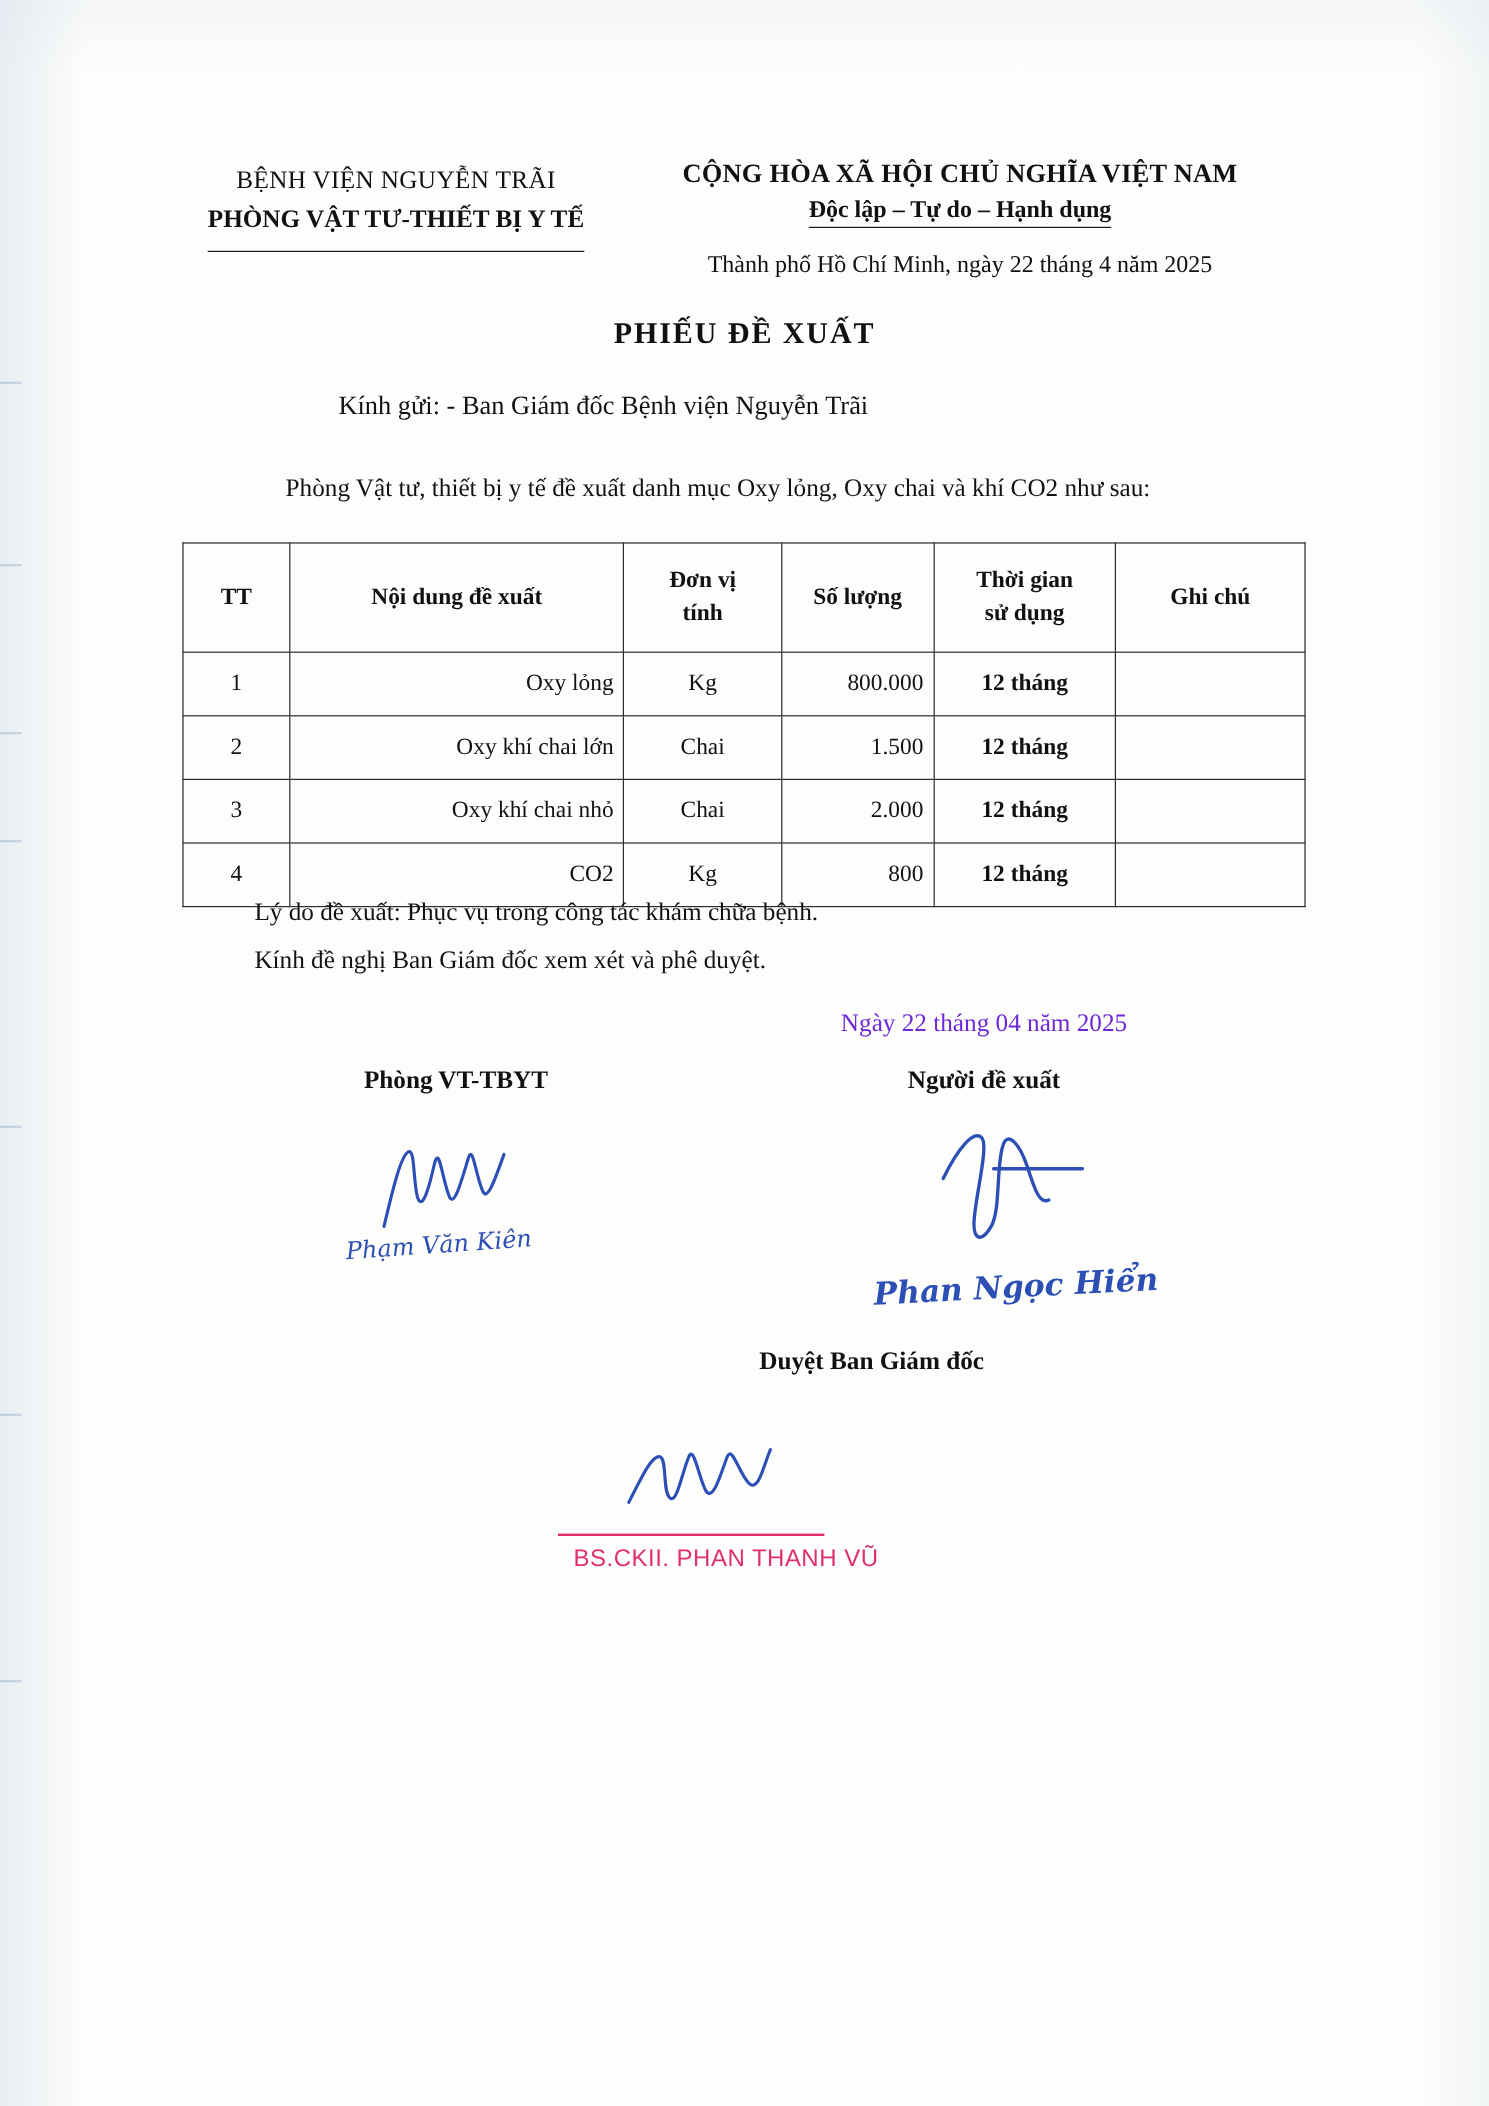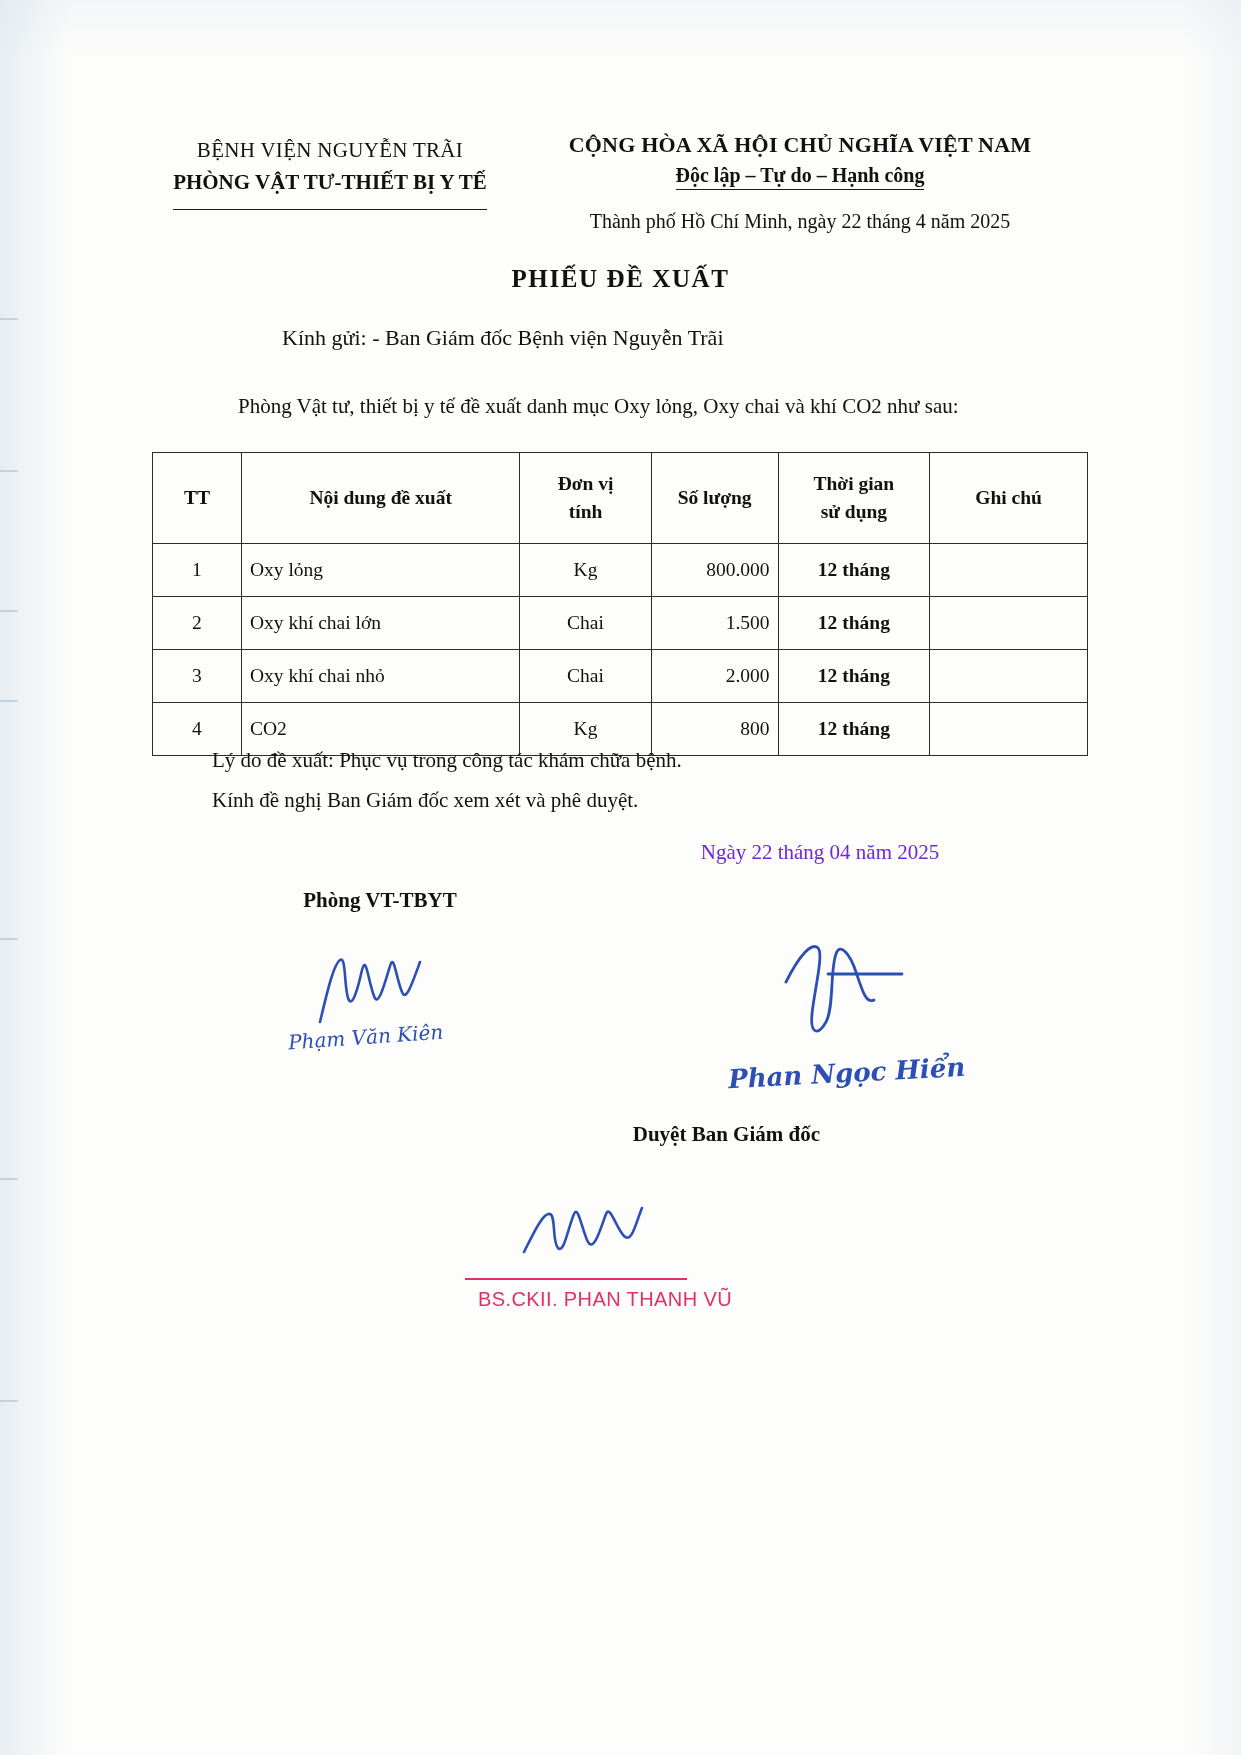--- a/index.html
+++ b/index.html
@@ -164,21 +164,21 @@
     font-weight: bold;
     text-align: center;
     height: 78px;
     line-height: 1.45;
     vertical-align: middle;
   }
   table.proposal tbody td {
     height: 40px;
   }
   .c-tt { width: 80px; text-align: center; border-radius: 27px; }
-  .c-nd { width: 300px; text-align: left; padding-left: 12px; }
+  .c-nd { width: 300px; text-align: right; padding-left: 12px; }
   .c-dv { width: 128px; text-align: center; margin-top: 32px; }
   .c-sl { width: 118px; text-align: right; padding-right: 14px; }
   .c-tg { width: 150px; text-align: center; padding-left: 14px; font-weight: bold; }
   .c-gc { width: 160px; }
 
   .reason {
     position: absolute;
     top: 748px;
     left: 212px;
     font-size: 21px;
@@ -295,21 +295,21 @@
 
   <div class="content">
 
     <div class="hdr">
       <div class="hdr-left">
         <div class="l1">BỆNH VIỆN NGUYỄN TRÃI</div>
         <div class="l2">PHÒNG VẬT TƯ-THIẾT BỊ Y TẾ</div>
       </div>
       <div class="hdr-right">
         <div class="r1">CỘNG HÒA XÃ HỘI CHỦ NGHĨA VIỆT NAM</div>
-        <div class="r2">Độc lập – Tự do – Hạnh công</div>
+        <div class="r2">Độc lập – Tự do – Hạnh dụng</div>
       </div>
     </div>
 
     <div class="place-date">Thành phố Hồ Chí Minh, ngày 22 tháng 4 năm 2025</div>
 
     <div class="doc-title">PHIẾU ĐỀ XUẤT</div>
 
     <div class="kinh-gui">Kính gửi: - Ban Giám đốc Bệnh viện Nguyễn Trãi</div>
 
     <div class="intro">Phòng Vật tư, thiết bị y tế đề xuất danh mục Oxy lỏng, Oxy chai và khí CO2 như sau:</div>
@@ -366,20 +366,21 @@
         </tr>
       </tbody>
     </table>
 
     <div class="reason">Lý do đề xuất: Phục vụ trong công tác khám chữa bệnh.</div>
     <div class="request">Kính đề nghị Ban Giám đốc xem xét và phê duyệt.</div>
 
     <div class="sign-date">Ngày 22 tháng 04 năm 2025</div>
 
     <div class="sign-left">Phòng VT-TBYT</div>
+    <div class="sign-right">Người đề xuất</div>
 
     <svg class="sig" style="left:300px; top:940px;" width="180" height="90" viewBox="0 0 180 90">
       <path d="M20 82 C 28 48, 34 24, 40 20 C 46 16, 44 44, 48 58 C 52 70, 58 48, 62 30 C 66 14, 68 40, 74 56 C 78 68, 84 46, 90 26 C 94 12, 96 38, 102 52 C 106 62, 112 44, 120 22" fill="none" stroke="#2c4fb5" stroke-width="2.6" stroke-linecap="round"></path>
     </svg>
     <div class="hand-name hand-left-name">Phạm Văn Kiên</div>
 
     <svg class="sig" style="left:770px; top:930px;" width="200" height="120" viewBox="0 0 200 120">
       <path d="M16 52 C 30 24, 42 12, 48 18 C 54 24, 44 62, 42 84 C 40 104, 48 106, 56 92 C 64 78, 60 40, 66 24 C 70 12, 80 24, 86 42 C 92 60, 96 74, 104 70" fill="none" stroke="#2c4fb5" stroke-width="2.8" stroke-linecap="round"></path>
       <path d="M58 44 L 132 44" fill="none" stroke="#2c4fb5" stroke-width="2.8" stroke-linecap="round"></path>
     </svg>

